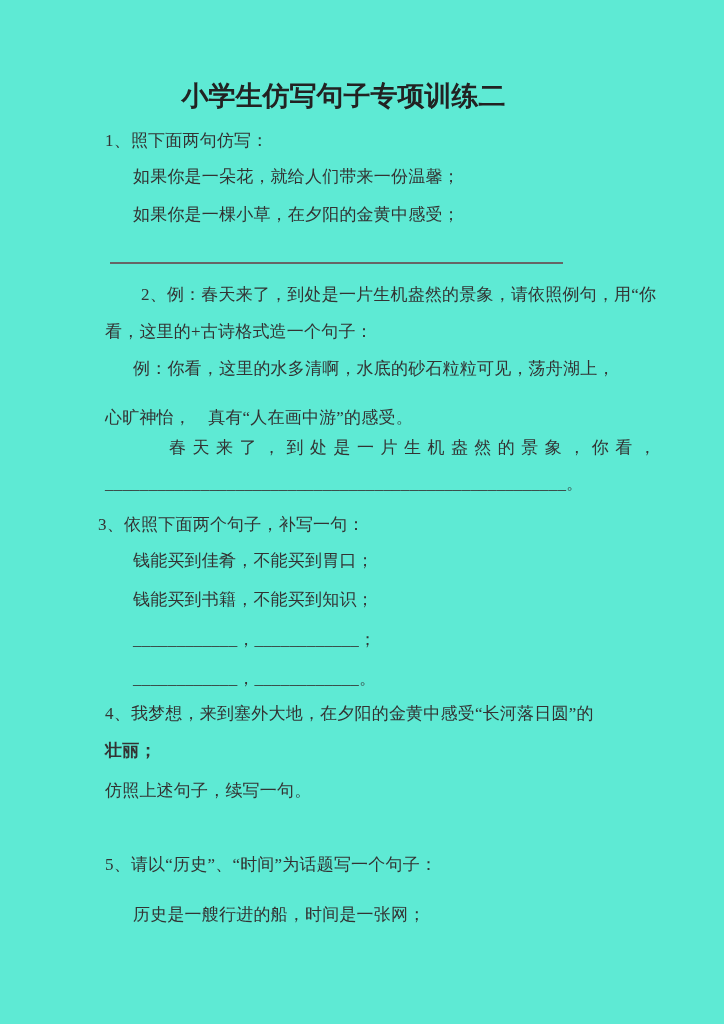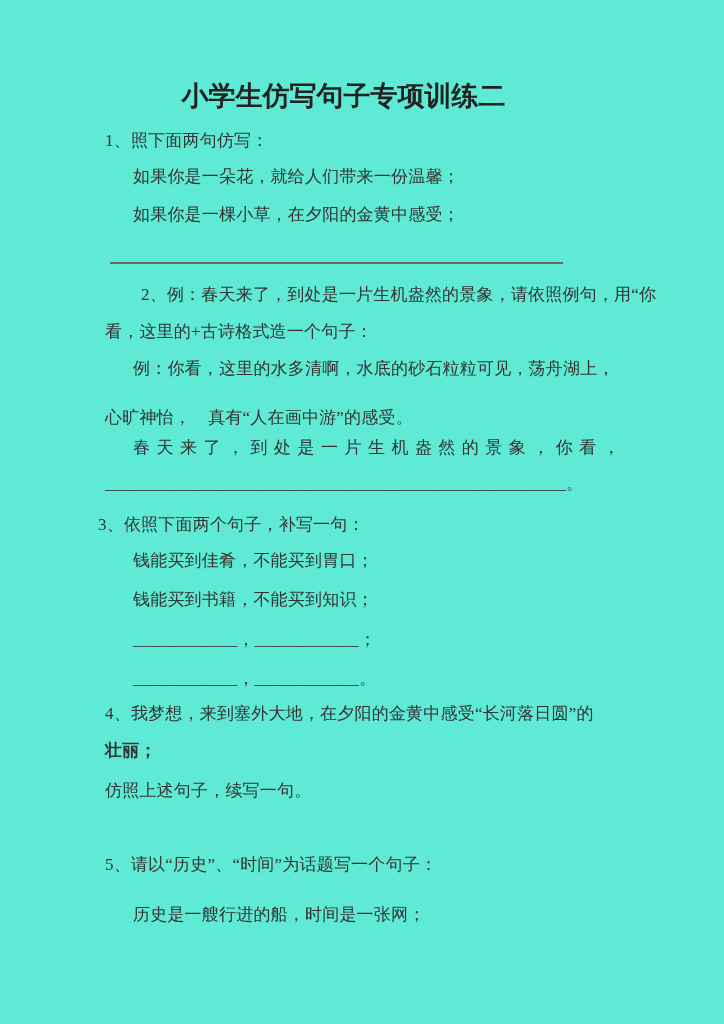--- a/index.html
+++ b/index.html
@@ -28,20 +28,21 @@
     font-size: 17px;
     line-height: 24px;
     color: #333333;
     white-space: nowrap;
     letter-spacing: 0.2px;
   }
   .fill {
     white-space: normal;
     text-align: justify;
     text-align-last: justify;
+    margin-left: 36px;
   }
   .sep {
     position: absolute;
     left: 110px;
     top: 262px;
     width: 453px;
     height: 2px;
     background: #666666;
   }
   .solid-blank {

